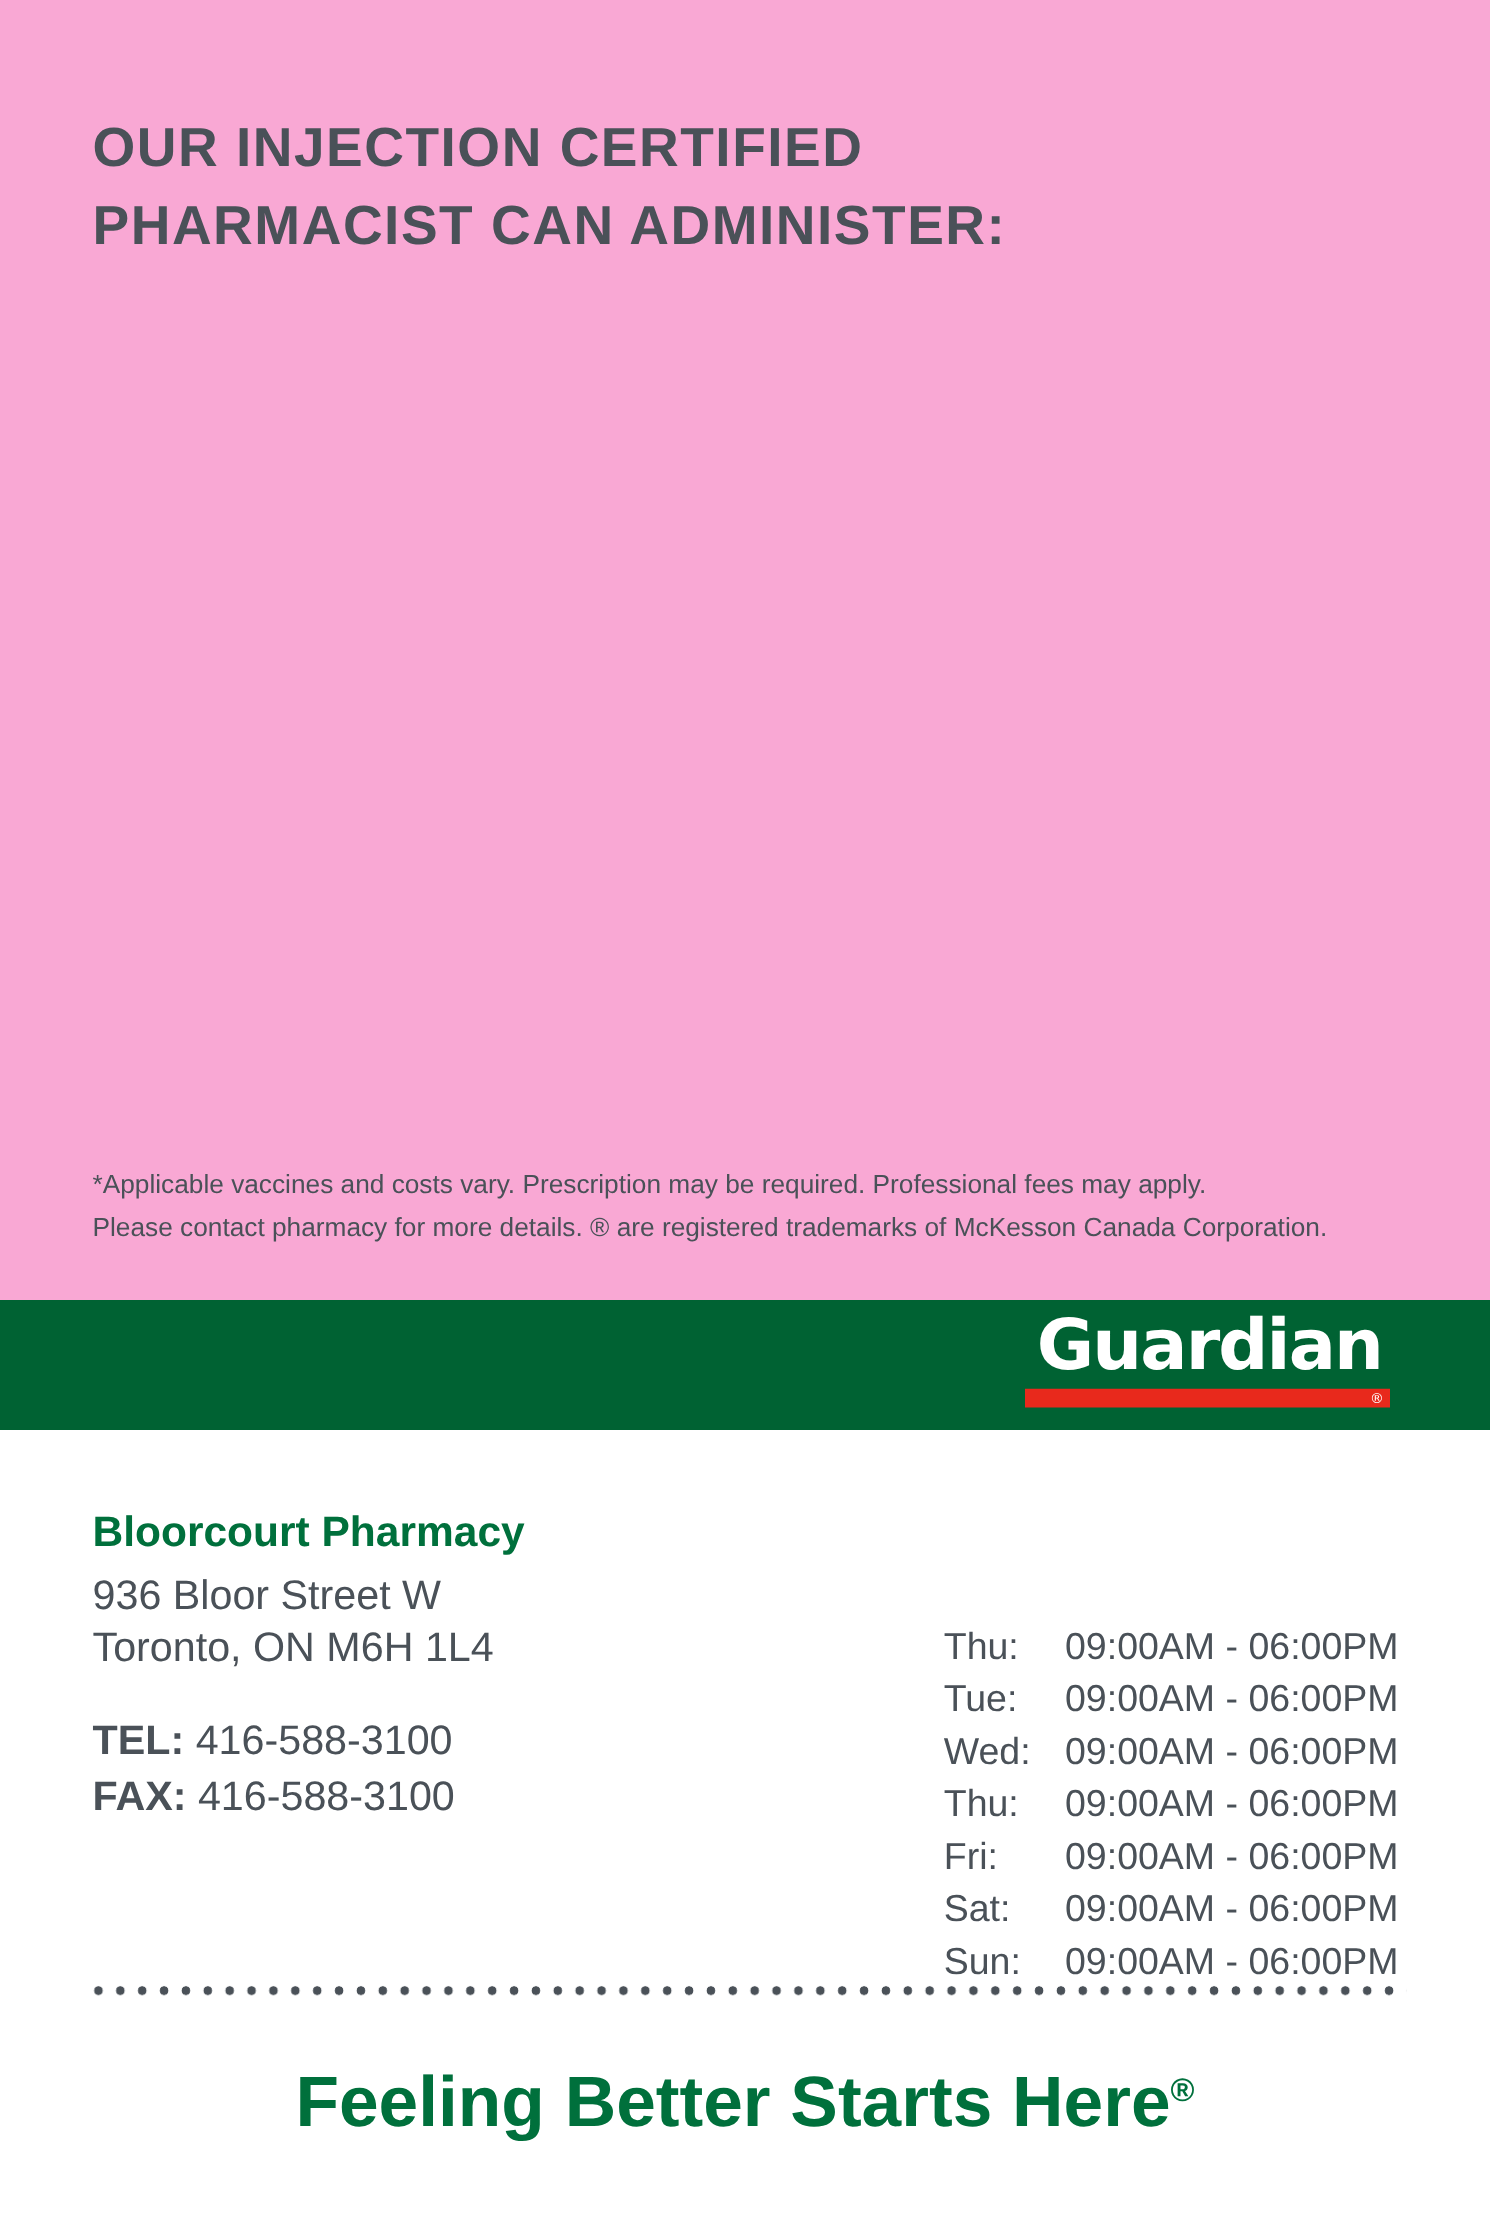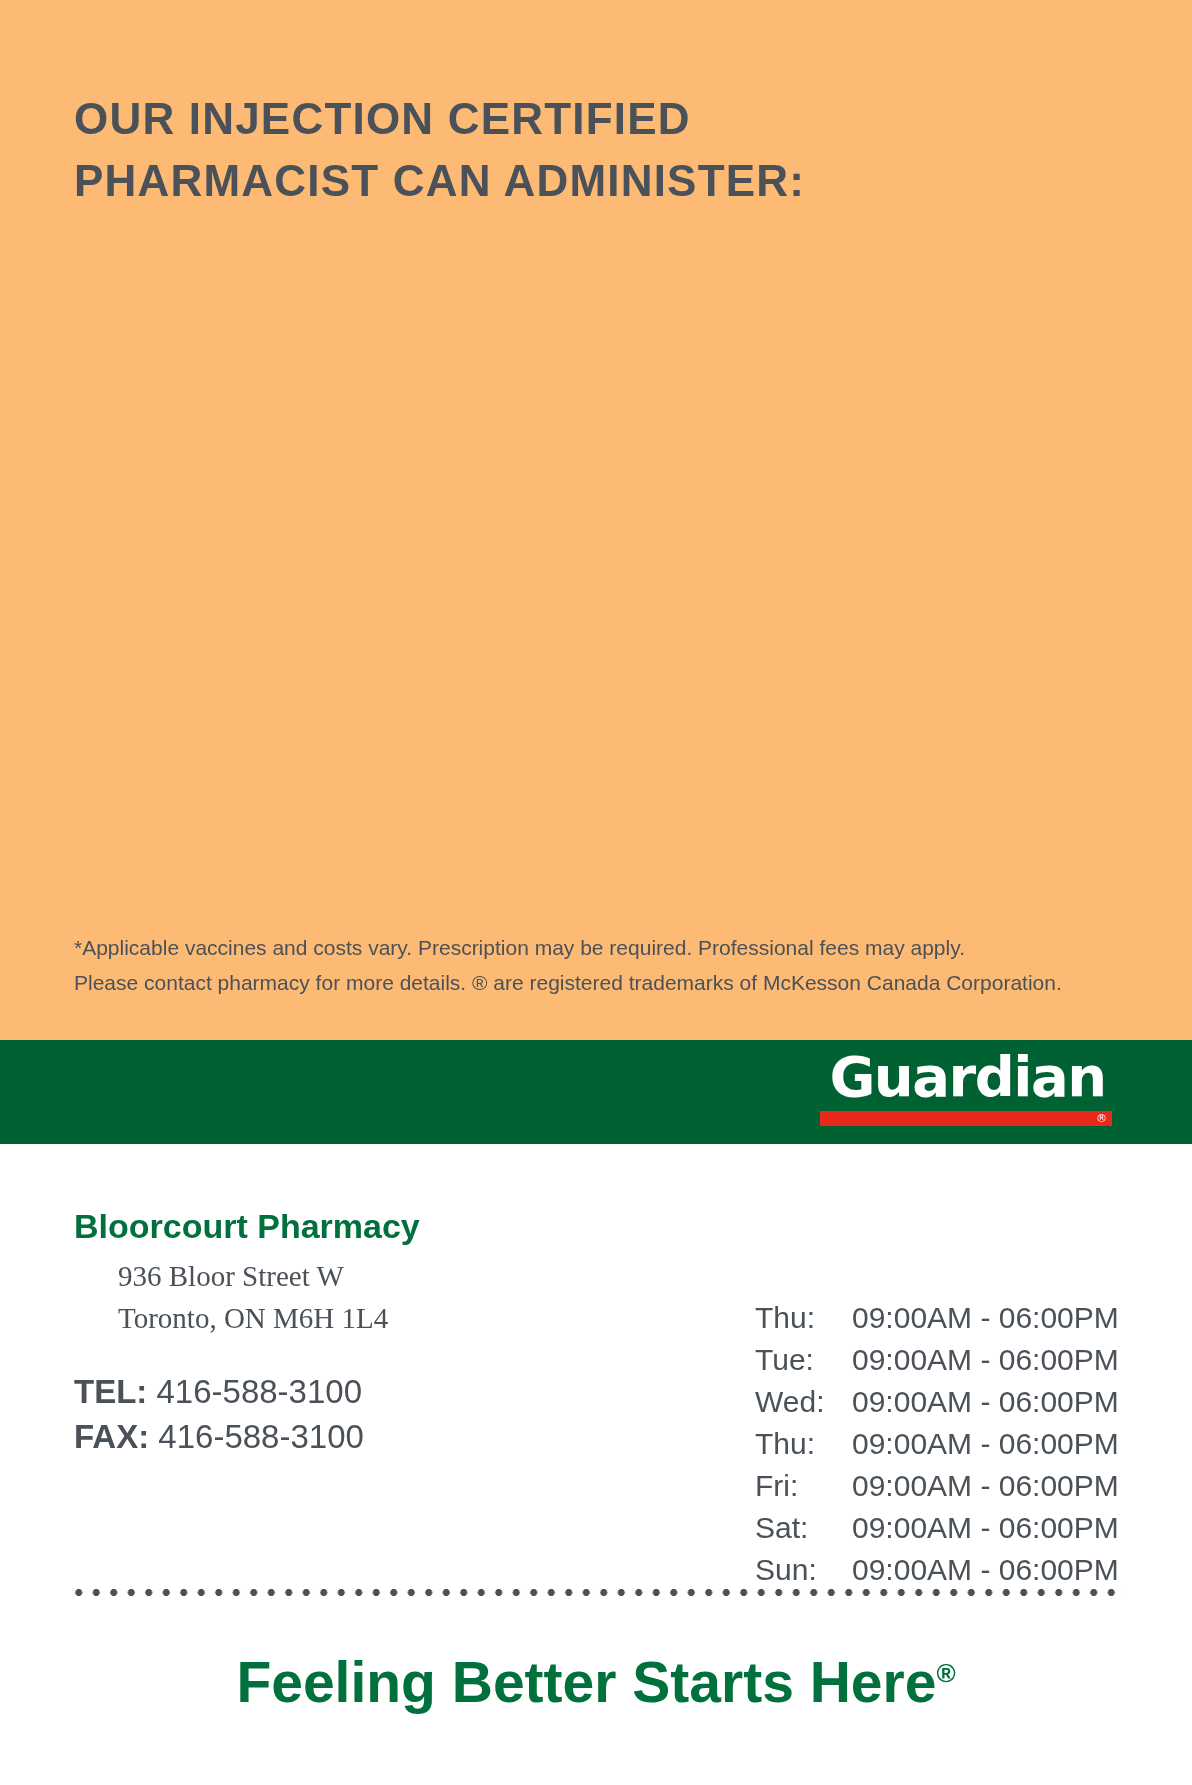--- a/index.html
+++ b/index.html
@@ -16,21 +16,21 @@
     position: relative;
   }
 
   
   .top-panel {
     position: absolute;
     left: 0;
     top: 0;
     width: 1192px;
     height: 1040px;
-    background: #fdba74;
+    background: #f9a8d4;
   }
 
   .headline {
     position: absolute;
     left: 74px;
     top: 88px;
     width: 900px;
     color: #4a5158;
     font-family: "Liberation Sans Narrow", "Liberation Sans", sans-serif;
     font-weight: bold;
@@ -142,24 +142,23 @@
     font-family: "Liberation Sans", sans-serif;
     font-weight: bold;
     font-size: 34px;
     line-height: 46px;
     white-space: nowrap;
   }
   .store-addr {
     display: block;
     margin-top: 6px;
     color: #4a5158;
-    font-family: Liberation Serif, serif;
-    font-size: 29px;
+    font-family: Liberation Sans, sans-serif;
+    font-size: 33px;
     line-height: 42px;
-    margin-left: 44px;
   }
   .store-addr .addr-line {
     display: block;
     white-space: nowrap;
   }
   .store-contact {
     display: block;
     margin-top: 30px;
     color: #4a5158;
     font-family: "Liberation Sans", sans-serif;

